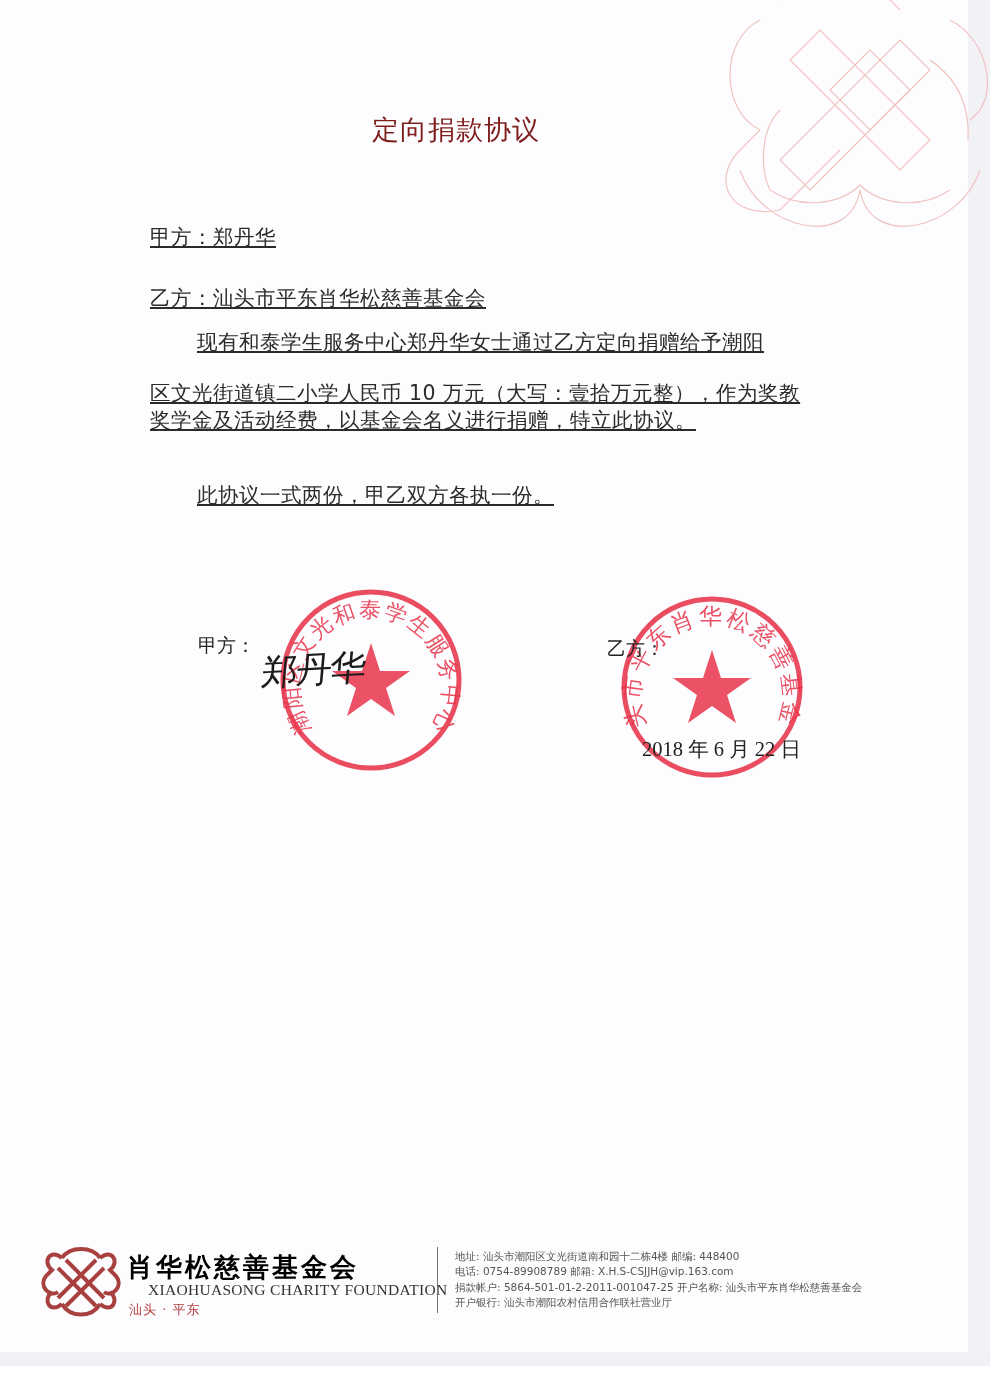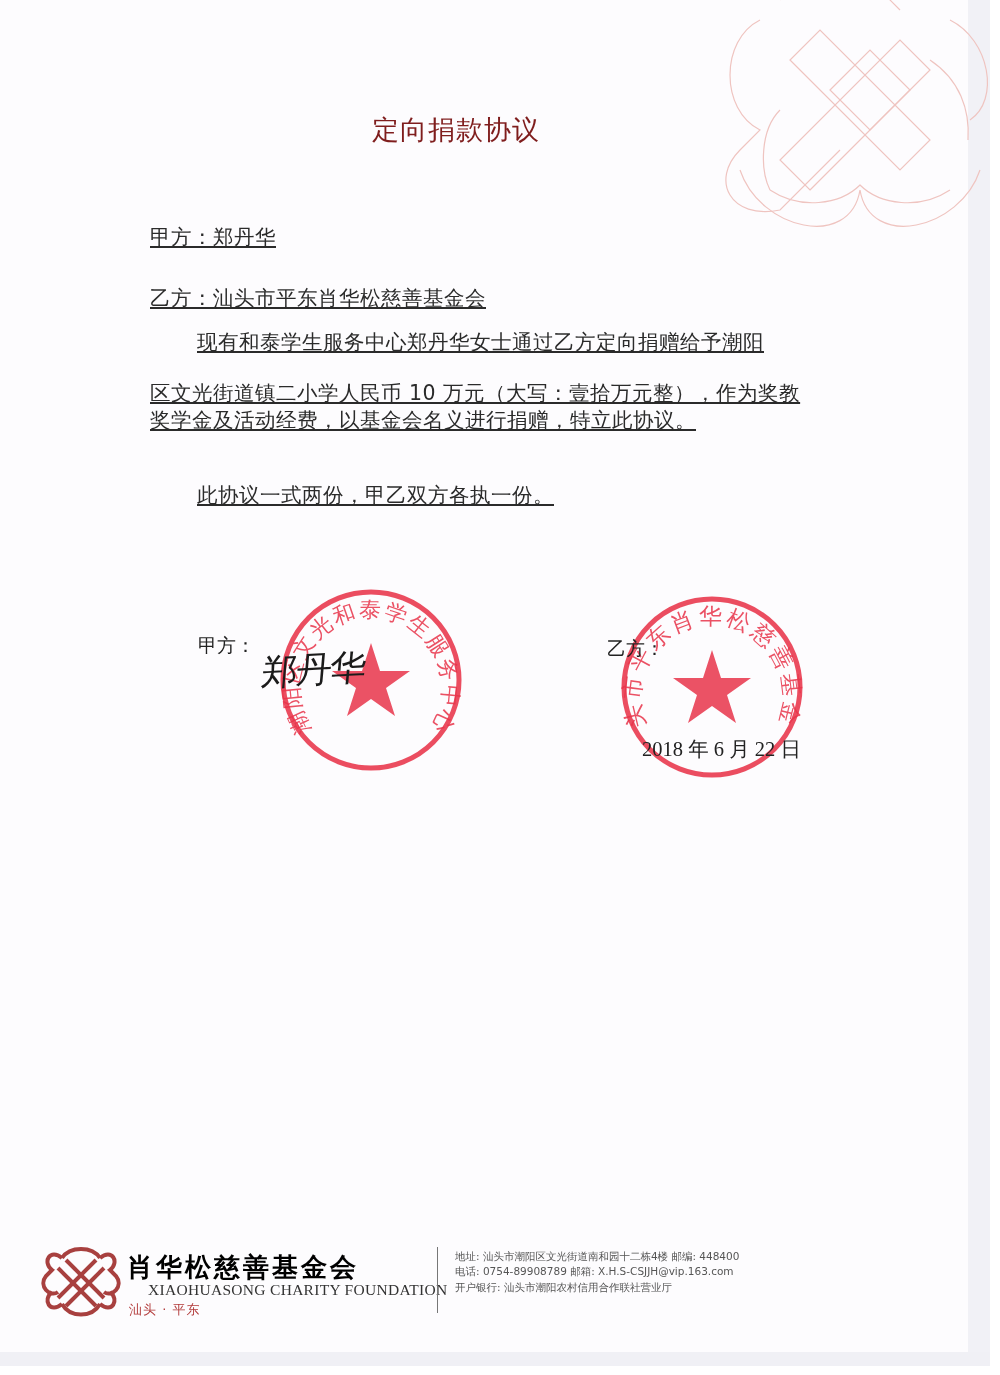--- a/index.html
+++ b/index.html
@@ -92,14 +92,15 @@
     <path d="M56 20 L18 58"></path>
   </g>
 </svg>
 <div class="org-cn">肖华松慈善基金会</div>
 <div class="org-en">XIAOHUASONG CHARITY FOUNDATION</div>
 <div class="org-loc">汕头 · 平东</div>
 <div class="footer-divider"></div>
 <div class="footer-info">
   <div>地址: 汕头市潮阳区文光街道南和园十二栋4楼  邮编: 448400</div>
   <div>电话: 0754-89908789 邮箱: X.H.S-CSJJH@vip.163.com</div>
+  <div>捐款帐户: 5864-501-01-2-2011-001047-25 开户名称: 汕头市平东肖华松慈善基金会</div>
   <div>开户银行: 汕头市潮阳农村信用合作联社营业厅</div>
 </div>
 
 </body></html>

